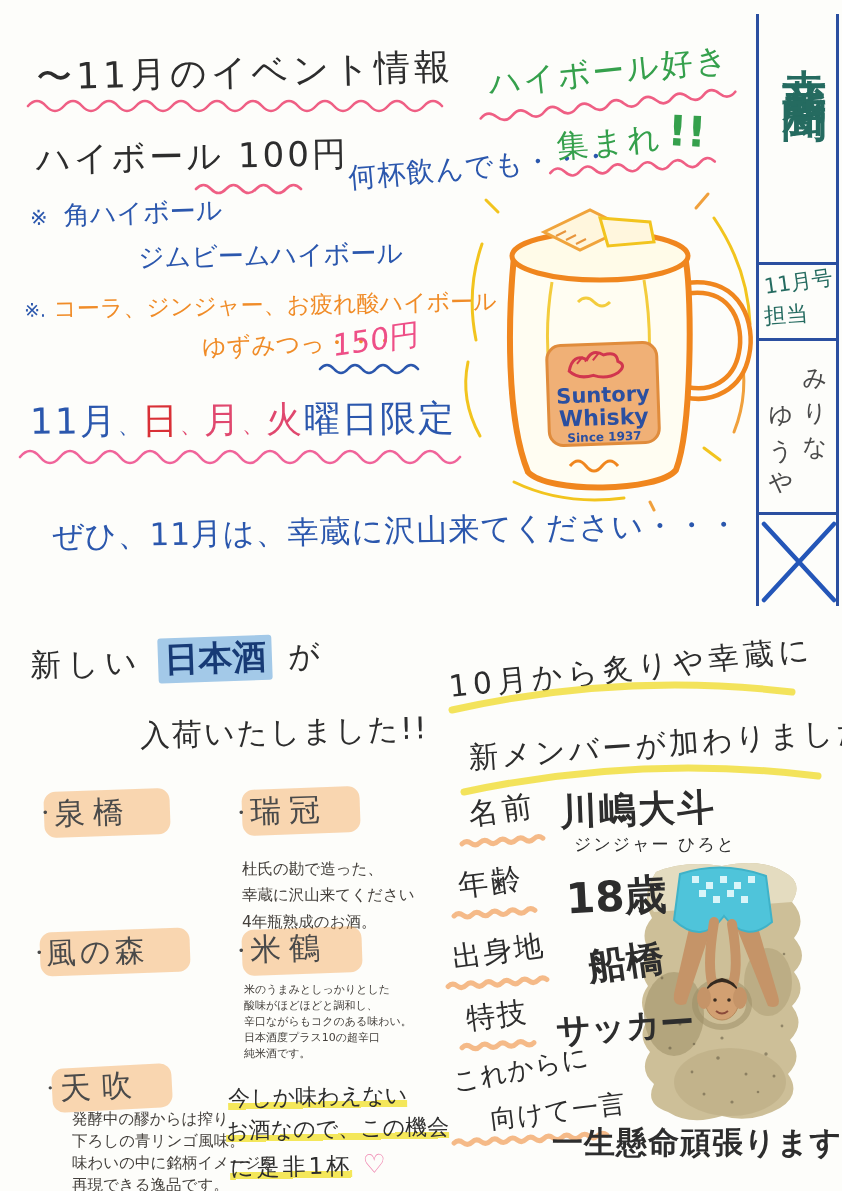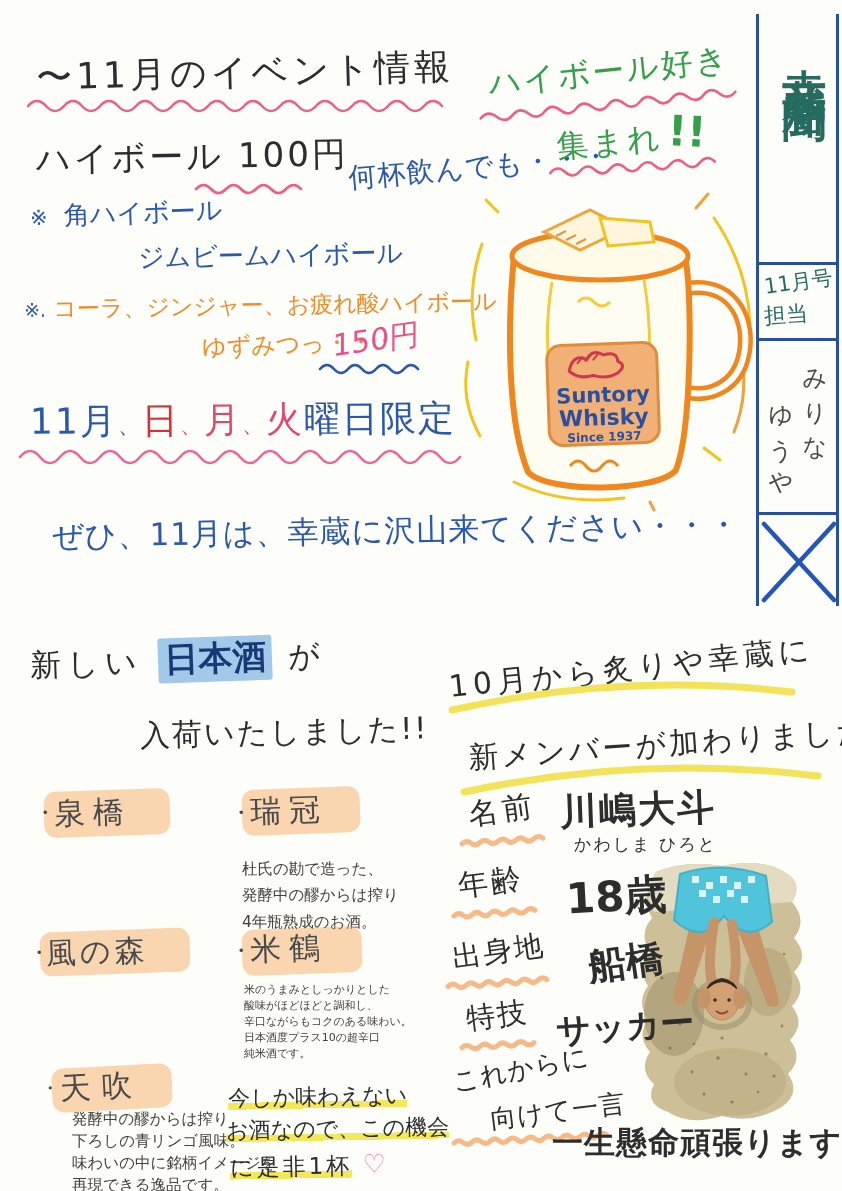--- a/index.html
+++ b/index.html
@@ -155,21 +155,21 @@
   <div class="t pencil" style="left:60px;top:1068px;font-size:31px;letter-spacing:10px;transform:rotate(-3deg)">天吹</div>
   <div class="pre" style="left:72px;top:1108px;font-size:15.5px;line-height:1.42">発酵中の醪からは搾り
 下ろしの青リンゴ風味。
 味わいの中に銘柄イメージを
 再現できる逸品です。</div>
 
   <div class="scrib" style="left:242px;top:788px;width:118px;height:46px;transform:rotate(-2deg)"></div>
   <div class="t pencil" style="left:230px;top:800px;font-size:22px">・</div>
   <div class="t pencil" style="left:250px;top:792px;font-size:31px;letter-spacing:8px;transform:rotate(-2deg)">瑞冠</div>
   <div class="pre" style="left:242px;top:856px;font-size:15.5px;line-height:1.7">杜氏の勘で造った、
-発酵中の醪からは搾り
+幸蔵に沢山来てください
 4年瓶熟成のお酒。</div>
 
   <div class="scrib" style="left:242px;top:928px;width:120px;height:46px;transform:rotate(-2deg)"></div>
   <div class="t pencil" style="left:230px;top:938px;font-size:22px">・</div>
   <div class="t pencil" style="left:250px;top:930px;font-size:31px;letter-spacing:8px;transform:rotate(-2deg)">米鶴</div>
   <div class="pre" style="left:244px;top:982px;font-size:11px;line-height:1.45">米のうまみとしっかりとした
 酸味がほどほどと調和し、
 辛口ながらもコクのある味わい。
 日本酒度プラス10の超辛口
 純米酒です。</div>
@@ -243,21 +243,21 @@
         <circle cx="95" cy="142" r="1.8" fill="#3a2c20"></circle>
       <path d="M82 153 q6 5 12 0" stroke="#8a4a3a" stroke-width="2" fill="none"></path>
     </g>
   </svg>
 
   <div class="t ink-black" style="left:468px;top:792px;font-size:30px;letter-spacing:4px;transform:rotate(-8deg)">名前</div>
   <svg class="wave" width="86" height="10" style="left:460px;top:836px;transform:rotate(-4deg)">
       <path d="M2 5 q4.5 -4 9 0 t9 0 t9 0 t9 0 t9 0 t9 0 t9 0 t9 0 t9 0" fill="none" stroke="#f2a361" stroke-width="5" stroke-linecap="round" opacity="0.75"></path>
     </svg>
   <div class="t ink-black" style="left:560px;top:788px;font-size:37px;font-weight:bold;letter-spacing:2px;transform:rotate(-2deg)">川嶋大斗</div>
-  <div class="t ink-black" style="left:574px;top:834px;font-size:17px;letter-spacing:2px">かわしま ひろと</div>
+  <div class="t ink-black" style="left:574px;top:834px;font-size:17px;letter-spacing:2px">ジンジャー ひろと</div>
 
   <div class="t ink-black" style="left:458px;top:864px;font-size:30px;letter-spacing:3px;transform:rotate(-7deg)">年齢</div>
   <svg class="wave" width="88" height="10" style="left:452px;top:908px;transform:rotate(-4deg)">
       <path d="M2 5 q4.5 -4 9 0 t9 0 t9 0 t9 0 t9 0 t9 0 t9 0 t9 0 t9 0" fill="none" stroke="#f2a361" stroke-width="5" stroke-linecap="round" opacity="0.75"></path>
     </svg>
   <div class="t ink-black" style="left:566px;top:872px;font-size:42px;font-weight:bold;transform:rotate(-3deg)">18歳</div>
 
   <div class="t ink-black" style="left:452px;top:934px;font-size:29px;letter-spacing:2px;transform:rotate(-8deg)">出身地</div>
   <svg class="wave" width="104" height="10" style="left:446px;top:978px;transform:rotate(-4deg)">
       <path d="M2 5 q4.5 -4 9 0 t9 0 t9 0 t9 0 t9 0 t9 0 t9 0 t9 0 t9 0 t9 0 t9 0" fill="none" stroke="#f2a361" stroke-width="5" stroke-linecap="round" opacity="0.75"></path>

